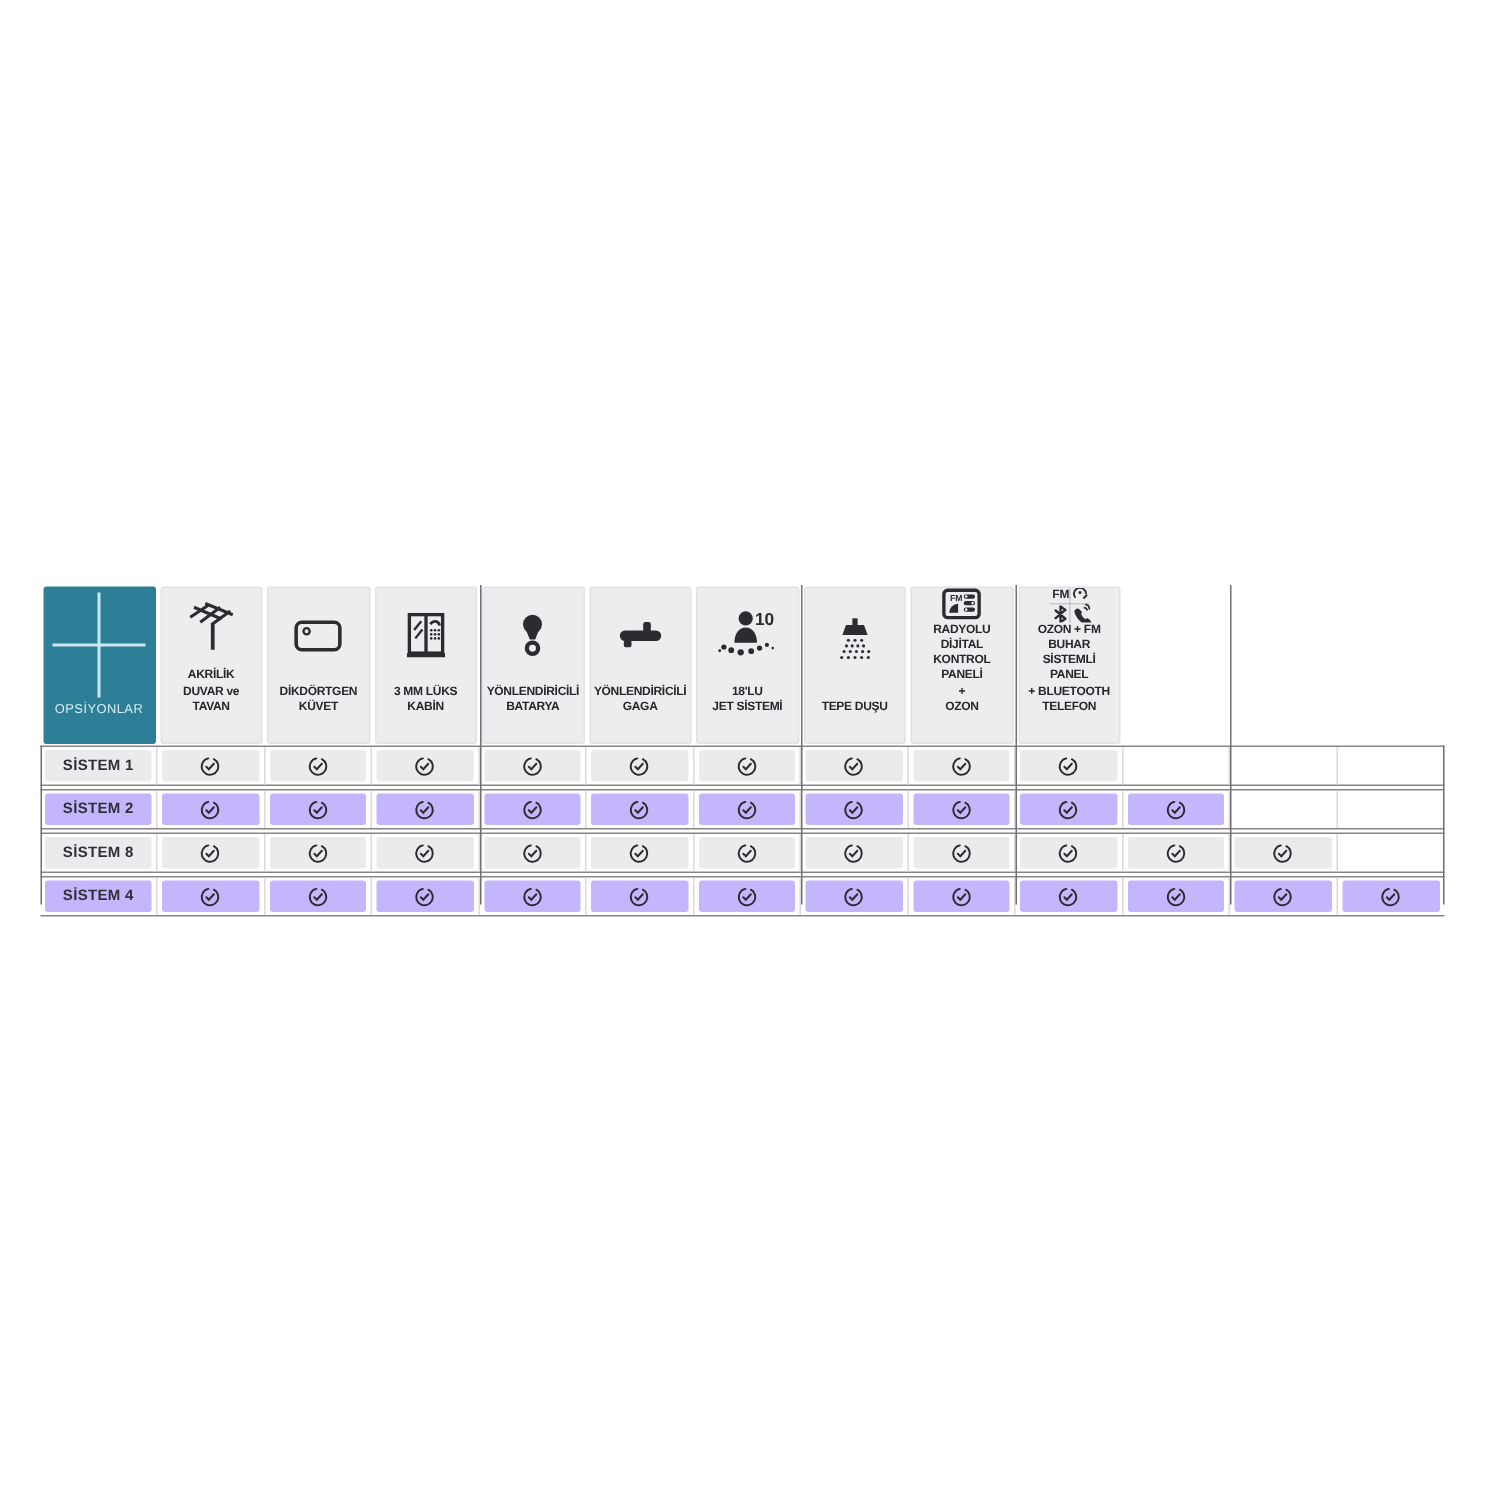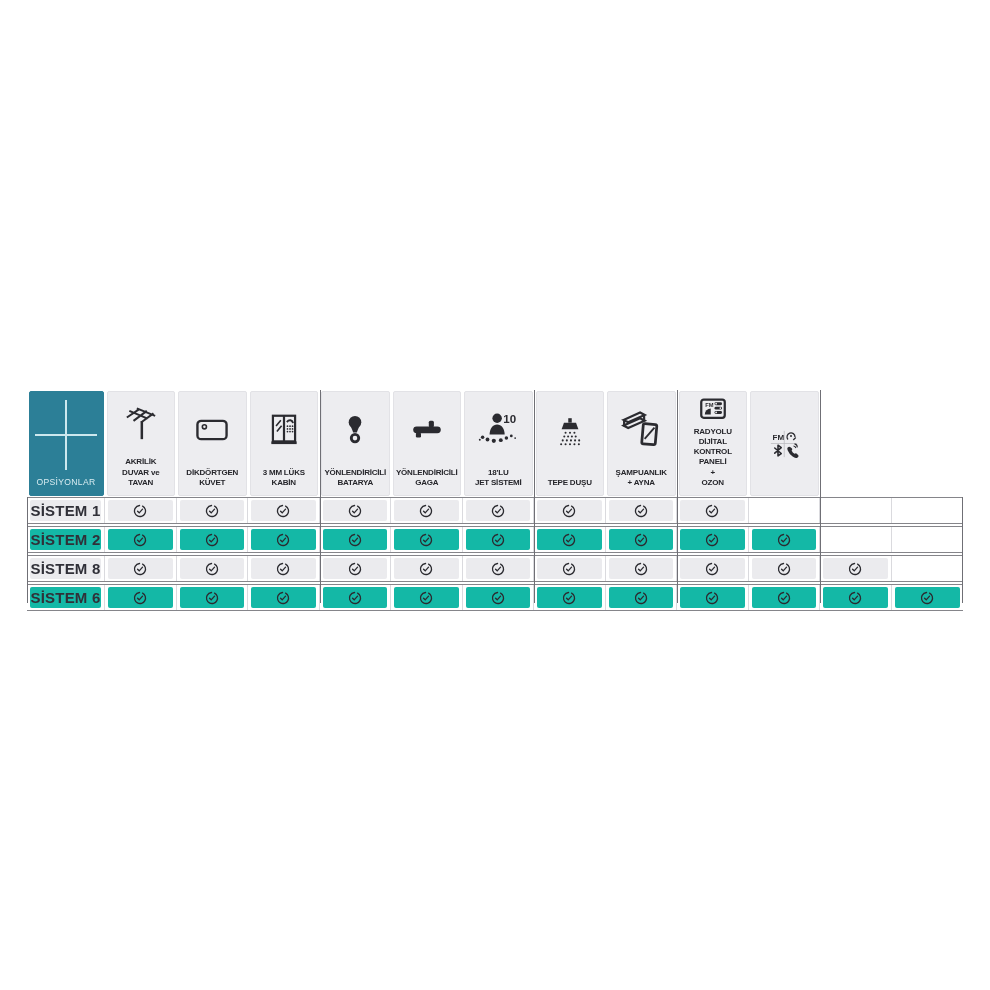--- a/index.html
+++ b/index.html
@@ -6,35 +6,35 @@
             font-family:"Liberation Sans", sans-serif;}
   .stage{position:absolute;left:27px;top:390px;width:936px;height:213px;}
   .grid{display:grid;grid-template-columns:78px repeat(12,71.5px);}
   
   .header{height:107px;}
   .hcell{padding:0 1.5px;box-sizing:border-box;height:107px;}
   .card{height:105px;margin-top:1px;background:#ededf0;border:1px solid #e2e2e6;border-radius:2px;
         box-sizing:border-box;display:flex;flex-direction:column;align-items:center;}
   .card .icn{flex:1;display:flex;align-items:center;justify-content:center;overflow:hidden;}
   .hlabel{font-size:8px;font-weight:700;letter-spacing:-0.2px;color:#26262b;text-align:center;
-          line-height:1.28;white-space:pre-line;padding:0 1px 7px 1px;}
+          line-height:1.28;white-space:pre-line;padding:0 1px 19px 1px;}
   .card.teal{background:#2c7f97;border-color:#2c7f97;}
-  .corner-label{font-size:8.6px;font-weight:400;letter-spacing:0.3px;color:#d9edf2;padding-bottom:8px;}
+  .corner-label{font-size:8.6px;font-weight:400;letter-spacing:0.3px;color:#d9edf2;padding-bottom:18px;}
   .card.small-icon .icn svg{width:30px;height:30px;}
   
   .rows{margin-top:0;}
   .trow{height:25px;border-top:1px solid #85858a;border-bottom:1px solid #85858a;
         box-sizing:content-box;margin-bottom:2px;}
   .trow:last-child{margin-bottom:0;}
   .rcell{display:flex;border-right:1px solid #dadade;box-sizing:border-box;}
   .rcell:last-child{border-right:none;}
   .pill{flex:1;margin:2px 3px;border-radius:2px;display:flex;align-items:center;justify-content:center;}
   .trow.odd .pill.filled{background:#ebebee;}
-  .trow.even .pill.filled{background:#14b8a6;}
-  .rlabel-text{font-size:15px;font-weight:700;color:#303038;letter-spacing:0.2px;}
+  .trow.even .pill.filled{background:#c4b5fd;}
+  .rlabel-text{font-size:10px;font-weight:700;color:#303038;letter-spacing:0.2px;}
   
   .vline{position:absolute;top:0;bottom:0;width:1px;background:#6f6f75;z-index:5;}
   .v1{left:292.5px}.v2{left:507px}.v3{left:650px}.v4{left:793px}
   .edge{position:absolute;top:107px;bottom:0;width:1px;background:#6f6f75;z-index:5;}
   .edge.left{left:0}.edge.right{right:0}
 </style>
 </head>
 <body>
 
 <div class="stage">
@@ -174,39 +174,20 @@
               <circle cx="9.2" cy="17.9" r="0.65" fill="#2b2b30"></circle>
               <circle cx="12" cy="17.9" r="0.65" fill="#2b2b30"></circle>
               <circle cx="14.8" cy="17.9" r="0.65" fill="#2b2b30"></circle>
               <circle cx="17.6" cy="17.9" r="0.65" fill="#2b2b30"></circle>
             </svg>
           </span>
           <span class="hlabel">TEPE DUŞU</span>
         </div>
       </div>
       <div class="hcell">
-        <div class="card">
-          <span class="icn">
-            <svg width="44" height="44" viewBox="0 0 24 24">
-              <g stroke="#2b2b30" stroke-width="1.2" fill="none">
-                <path d="M2.5 6.5 L11.5 2.5 L14 3.8 L5 7.8 Z"></path>
-                <path d="M2.5 9.6 L11.5 5.6 L14 6.9 L5 10.9 Z"></path>
-                <path d="M2.8 6.9 L2.8 9.9 M13.7 4 L13.7 7"></path>
-              </g>
-              <g transform="rotate(5 16.5 14.5)" stroke="#2b2b30" fill="none">
-                <rect x="12.8" y="8.8" width="7.4" height="11" rx="0.9" stroke-width="1.5"></rect>
-                <line x1="14.2" y1="17" x2="19" y2="10.5" stroke-width="1"></line>
-              </g>
-            </svg>
-          </span>
-          <span class="hlabel">ŞAMPUANLIK
-+ AYNA</span>
-        </div>
-      </div>
-      <div class="hcell">
         <div class="card small-icon">
           <span class="icn">
             <svg width="40" height="36" viewBox="0 0 24 24">
               <rect x="2.6" y="4.4" width="18.8" height="14.6" rx="2" fill="none" stroke="#2b2b30" stroke-width="1.8"></rect>
               <text x="5.8" y="10" font-size="4.6" font-weight="bold" fill="#2b2b30">FM</text>
               <path d="M5.4 16.4 a4.8 4.8 0 0 1 4.8 -4.8 l0 4.8 Z" fill="#2b2b30"></path>
               <g fill="#2b2b30">
                 <rect x="13.2" y="6.6" width="6" height="2.3" rx="1.1"></rect>
                 <rect x="13.2" y="10.1" width="6" height="2.3" rx="1.1"></rect>
                 <rect x="13.2" y="13.6" width="6" height="2.3" rx="1.1"></rect>
@@ -237,20 +218,25 @@
               <g stroke="#2b2b30" stroke-width="1" fill="none">
                 <path d="M15.2 8.4 a3.2 3.2 0 1 1 5.6 -2"></path>
                 <path d="M19.4 8.8 l2 -2"></path>
                 <circle cx="17.6" cy="5.6" r="0.8" fill="#2b2b30" stroke="none"></circle>
               </g>
               <path d="M4.6 15.2 L9.8 19.6 L7.2 21.5 V13 L9.8 14.9 L4.6 19.3" stroke="#2b2b30" stroke-width="1.25" fill="none" stroke-linejoin="round" stroke-linecap="round"></path>
               <path d="M14.8 15 q1.2 -1.5 2.4 -0.5 l1 0.9 q0.9 0.8 -0.1 1.7 q0.7 1.7 2.3 2.7 q1 -0.9 1.9 -0.1 l0.9 1 q1 1.1 -0.3 2 q-1.7 1.2 -4 -0.7 q-2.9 -2.2 -3.9 -4.8 q-0.6 -1.5 -0.2 -2.2 Z" fill="#2b2b30"></path>
               <path d="M19.6 13.6 q1.5 0.1 1.9 1.6 M20.4 11.9 q2.3 0.3 2.2 2.8" stroke="#2b2b30" stroke-width="0.9" fill="none"></path>
             </svg>
           </span>
+          <span class="hlabel">OZON + FM
+BUHAR SİSTEMLİ
+PANEL
++ BLUETOOTH
+TELEFON</span>
         </div>
       </div>
     </div>
   <div class="rows" id="rows">
       <div class="grid trow odd">
         <div class="rcell">
           <div class="pill filled">
             <span class="rlabel-text">SİSTEM 1</span>
           </div>
         </div>
@@ -643,21 +629,21 @@
             </span>
           </div>
         </div>
         <div class="rcell">
           <div class="pill"></div>
         </div>
       </div>
       <div class="grid trow even">
         <div class="rcell">
           <div class="pill filled">
-            <span class="rlabel-text">SİSTEM 6</span>
+            <span class="rlabel-text">SİSTEM 4</span>
           </div>
         </div>
         <div class="rcell">
           <div class="pill filled">
             <span style="display: flex;">
               <svg width="14" height="14" viewBox="0 0 16 16">
                 <g fill="none" stroke="#2b2b30" stroke-width="1.5" stroke-linecap="round">
                   <circle cx="8" cy="8" r="6.3" stroke-dasharray="35 4.6" transform="rotate(-62 8 8)"></circle>
                   <path d="M5.2 8.2 L7.1 10.1 L10.9 5.9"></path>
                 </g>

